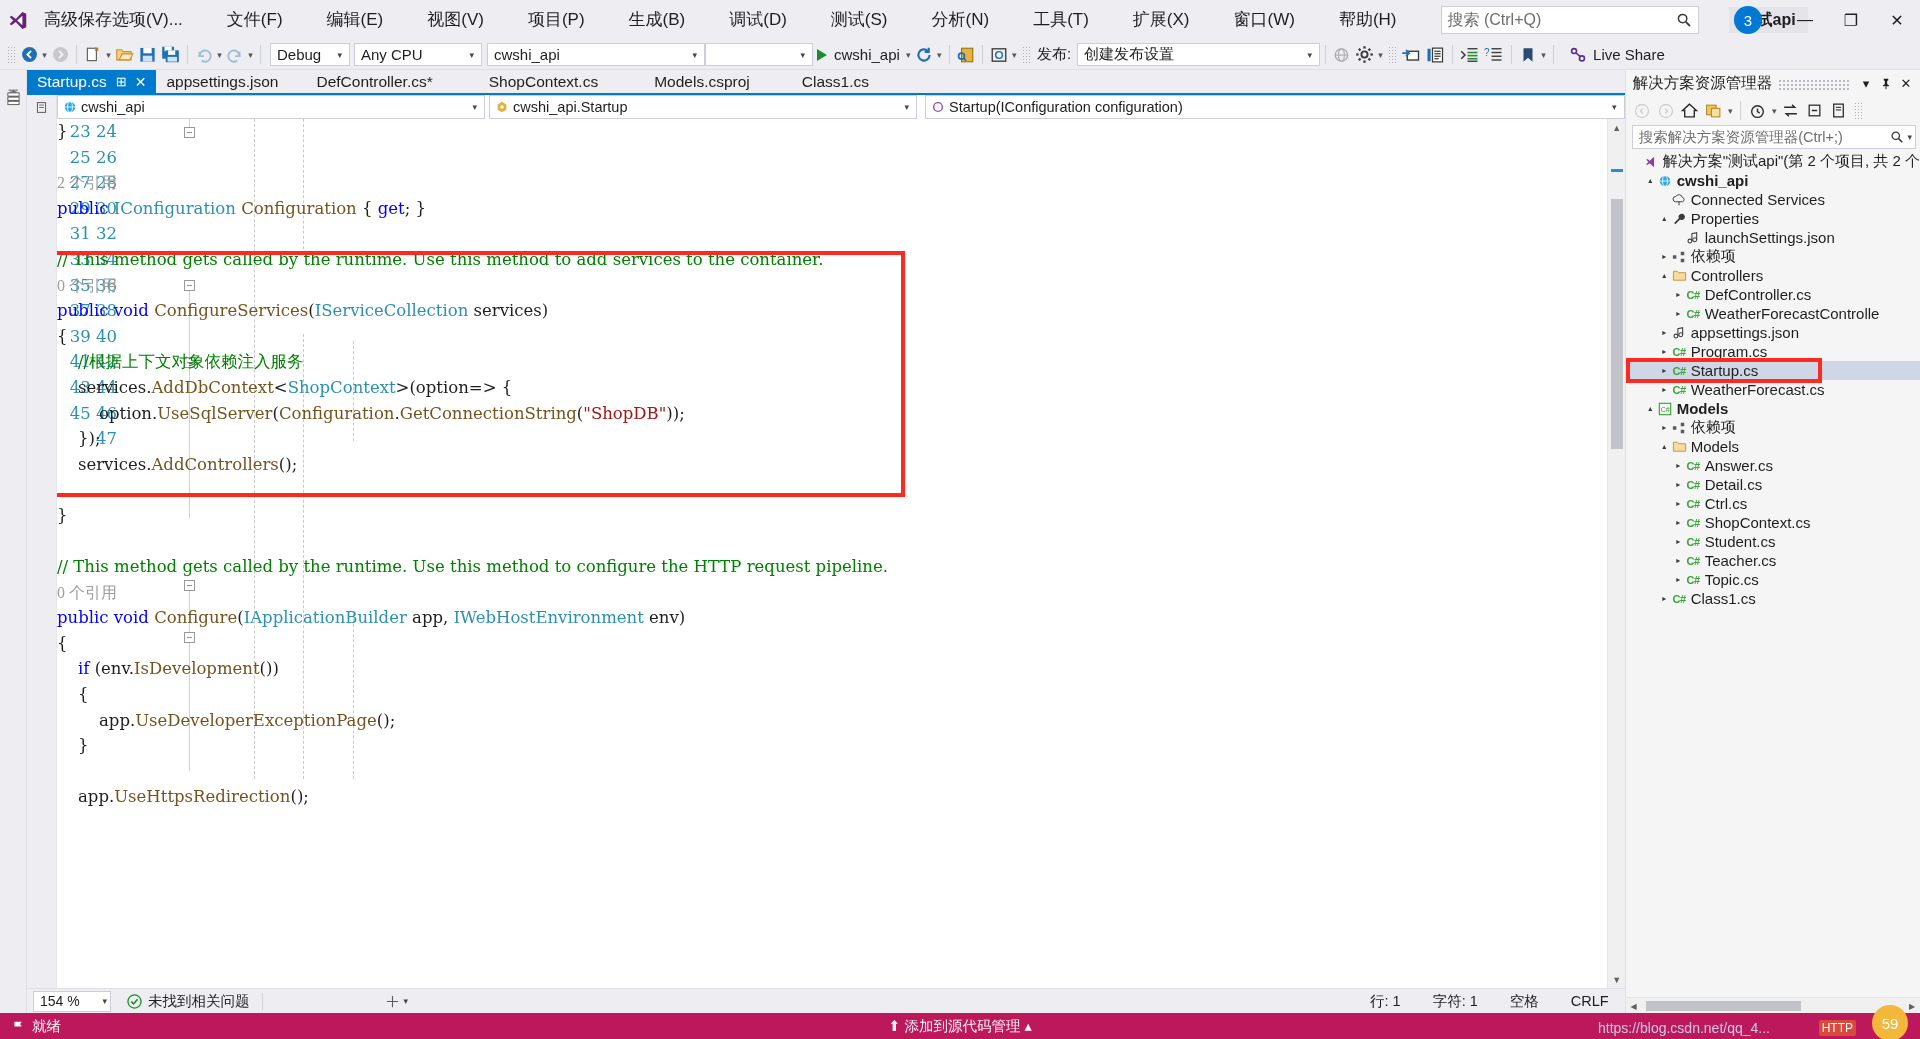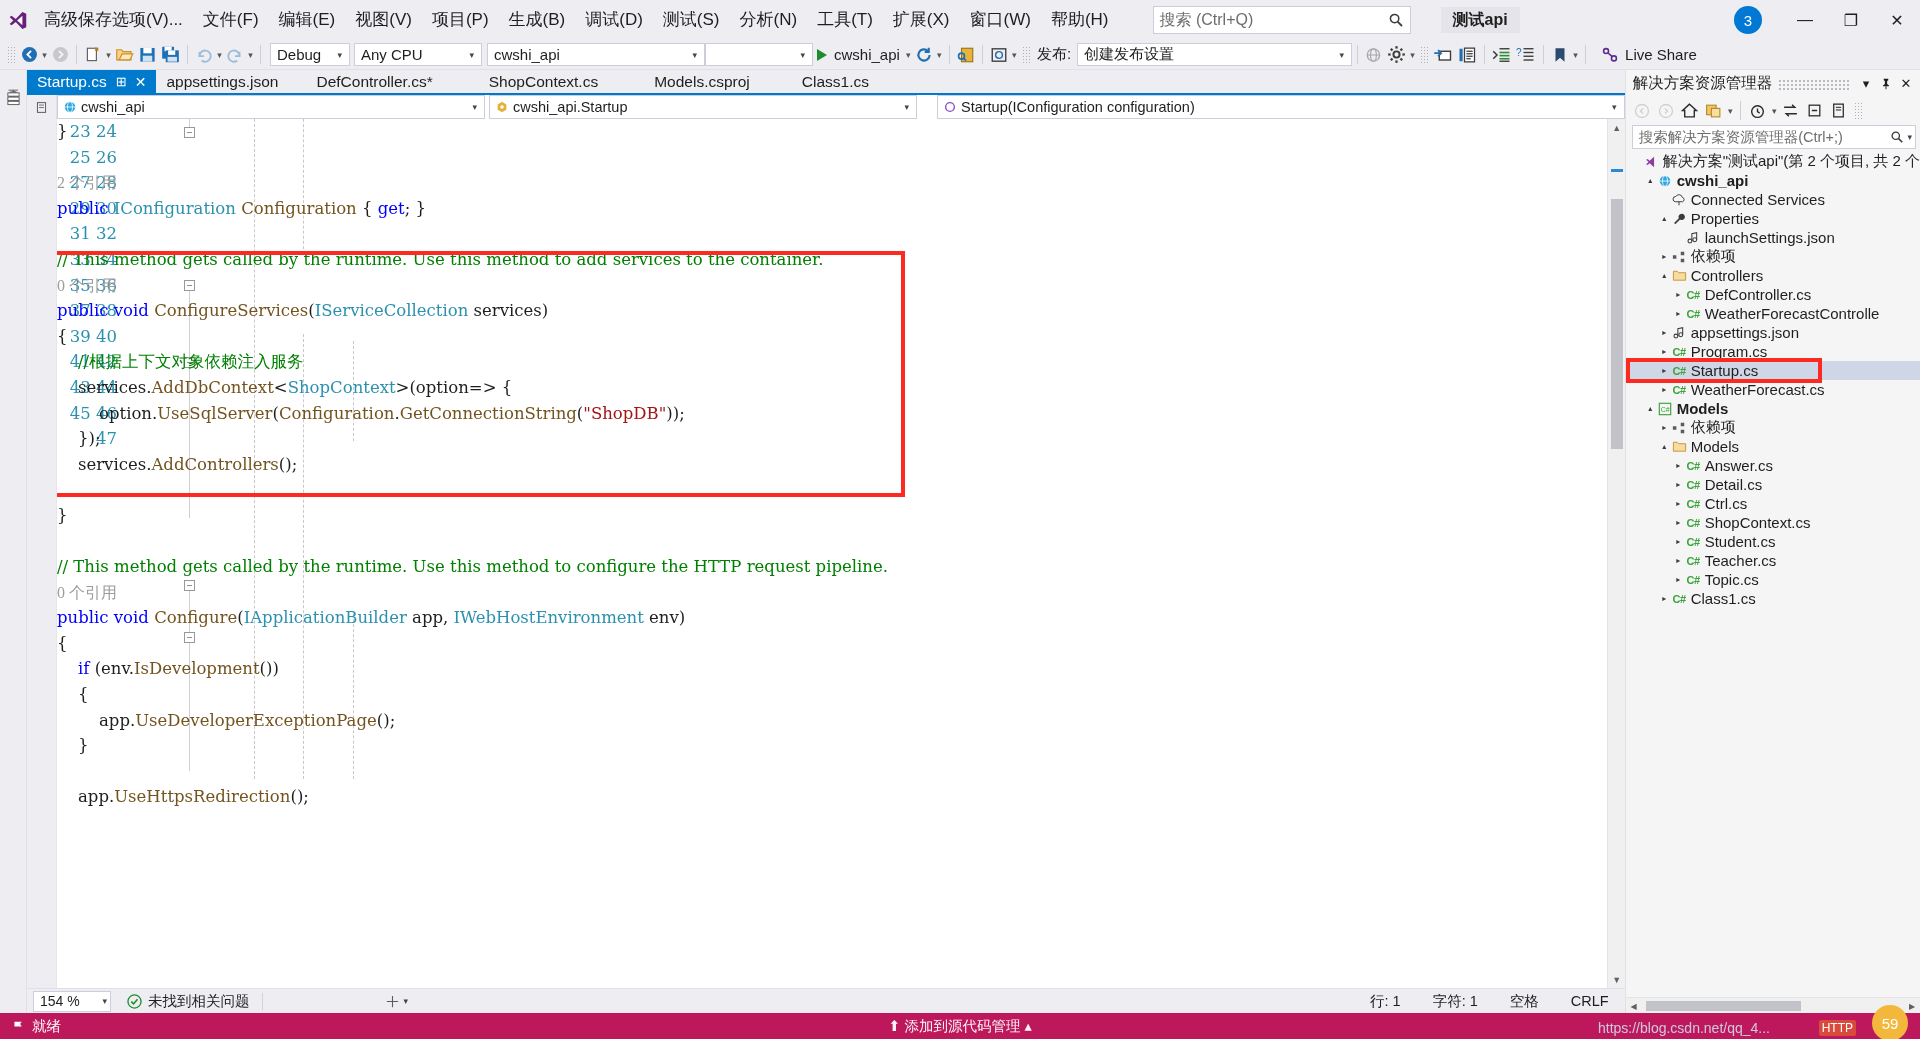--- a/index.html
+++ b/index.html
@@ -13,21 +13,21 @@
   }
   .app{ position:relative; width:1920px; height:1039px; display:flex; flex-direction:column; background:#eeeef2; }
 
   
   .titlebar{
     height:40px; background:#eeeef2; display:flex; align-items:center;
     flex:0 0 40px; position:relative;
   }
   .vs-logo{ width:34px; height:40px; display:flex; align-items:center; justify-content:center; }
   .vs-logo svg{ display:block; }
-  .menu{ display:flex; align-items:center; height:40px; }
+  .menu{ display:flex; align-items:center; height:40px;gap:24px; }
   .menu-item{
     padding:0 10px; height:40px; line-height:40px; font-size:17px; color:#1e1e1e;
     white-space:nowrap; cursor:default;
   }
   .search-box{
     margin-left:34px; width:258px; height:28px; background:#ffffff;
     border:1px solid #cccedb; display:flex; align-items:center; padding:0 6px;
   }
   .search-box .ph{ flex:1; color:#6d6d6d; font-size:16px; }
   .mag{ width:16px; height:16px; flex:0 0 16px; }
@@ -342,21 +342,21 @@
     <div class="tsep"></div>
     <div class="tbtn">
       <svg width="18" height="18" viewBox="0 0 16 16">
           <rect x="2" y="2.5" width="12" height="11" fill="none" stroke="#3b3b3b" stroke-width="1.2"></rect>
           <circle cx="8" cy="8" r="3" fill="none" stroke="#1f6fb5" stroke-width="1.3"></circle>
         </svg>
     </div>
     <div class="car">▾</div>
     <div class="grip"></div>
     <div class="pub-label">发布:</div>
-    <div class="combo" style="width:275px;font-family:Liberation Serif, serif;">
+    <div class="combo" style="width:243px;font-family:Liberation Serif, serif;">
       <span>创建发布设置</span>
         <div class="ar">▾</div>
     </div>
     <div class="tsep"></div>
     <div class="tbtn dis">
       <svg width="18" height="18" viewBox="0 0 16 16">
           <circle cx="7.5" cy="8" r="5.5" fill="none" stroke="#3b3b3b" stroke-width="1.2"></circle>
           <ellipse cx="7.5" cy="8" rx="2.6" ry="5.5" fill="none" stroke="#3b3b3b" stroke-width="1"></ellipse>
           <line x1="2" y1="8" x2="13" y2="8" stroke="#3b3b3b" stroke-width="1"></line>
         </svg>
@@ -500,21 +500,21 @@
         <div class="navcombo" style="width:428px;margin-left:4px">
           <span class="ico">
             <svg width="14" height="14" viewBox="0 0 16 16">
                 <path d="M8 2 3 5v6l5 3 5-3V5z" fill="#e3b23c"></path>
                 <circle cx="8" cy="8" r="2" fill="#fff"></circle>
               </svg>
           </span>
           <span class="txt">cwshi_api.Startup</span>
           <span class="ar">▾</span>
         </div>
-        <div class="navcombo" style="flex:1;margin-left:20px">
+        <div class="navcombo" style="flex:1;margin-left:8px">
           <span class="ico">
             <svg width="14" height="14" viewBox="0 0 16 16">
                 <circle cx="8" cy="8" r="5" fill="none" stroke="#8a4fbf" stroke-width="1.6"></circle>
               </svg>
           </span>
           <span class="txt">Startup(IConfiguration configuration)</span>
           <span class="ar">▾</span>
         </div>
       </div>
 

